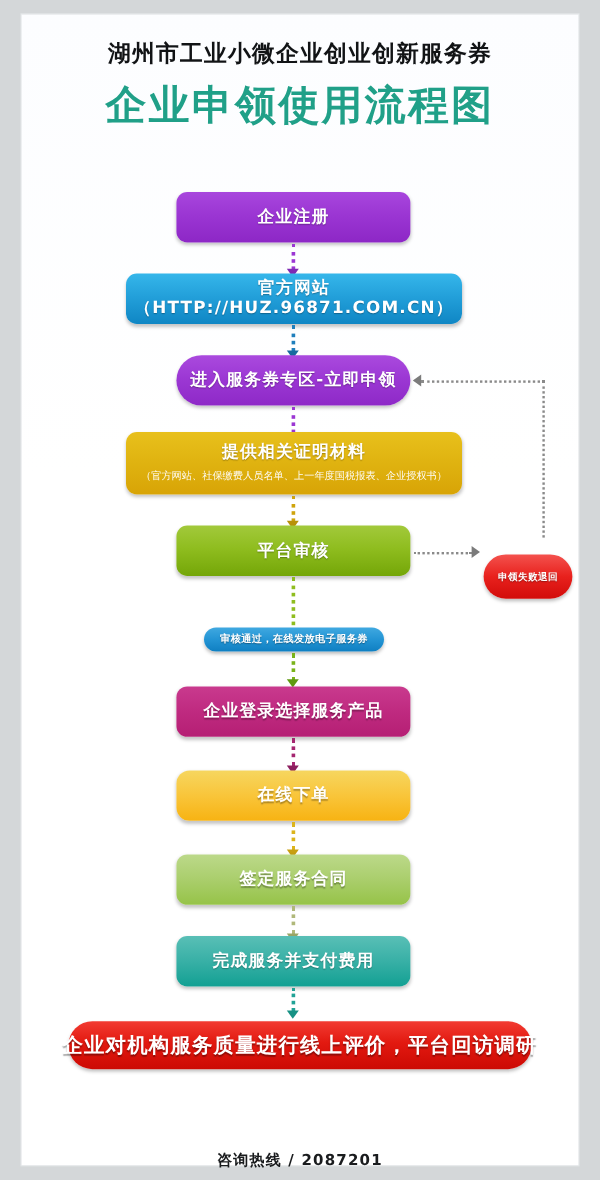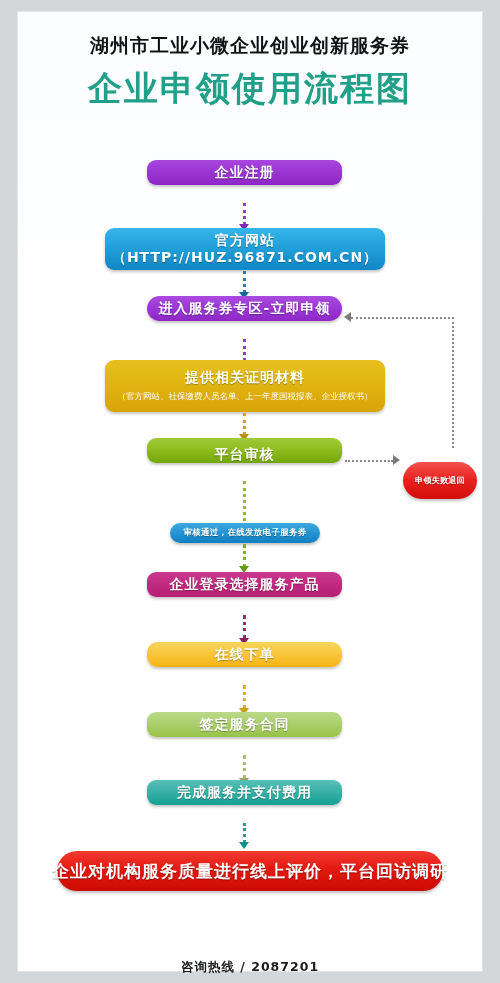--- a/index.html
+++ b/index.html
@@ -35,21 +35,21 @@
     color:#ffffff; text-align:center;
     border-radius:9px;
     box-shadow:0 2px 3px rgba(0,0,0,.23);
     text-shadow:0 1px 1px rgba(0,0,0,.30);
     font-weight:bold;
   }
   .node .t1{ font-size:14px; letter-spacing:1px; line-height:1.2; }
   .node .t2{ font-size:8.5px; font-weight:normal; letter-spacing:0; margin-top:5px;
              text-shadow:none; opacity:.96; }
 
-  .n-narrow{ left:129px; width:195px; height:25px; }
+  .n-narrow{ left:129px; width:195px; height:42px; }
   .n-wide  { left:87px;  width:280px; height:42px; }
 
   .purple1{ background:linear-gradient(180deg,#a846dd 0%,#9b36d3 45%,#8d27c6 100%); }
   .blue1  { background:linear-gradient(180deg,#35b6ea 0%,#23a0da 45%,#0f86c4 100%); }
   .purple2{ background:linear-gradient(180deg,#aa4ade 0%,#9c38d4 45%,#8e29c7 100%);
             border-radius:21px; }
   .gold   { background:linear-gradient(180deg,#e8c01c 0%,#e0b411 45%,#d8a406 100%);
             height:52px; }
   .green1 { background:linear-gradient(180deg,#a2c93b 0%,#8fbd1f 45%,#74a608 100%); }
   .magenta{ background:linear-gradient(180deg,#c93a8e 0%,#bf2a80 50%,#b51f74 100%); }
@@ -146,21 +146,21 @@
   <div class="arrow-d" style="left:221px; top:348px; border-top-color:#7f2ab3;"></div>
 
   <div class="node n-wide gold" style="top:348px;">
     <span class="t1">提供相关证明材料</span>
     <span class="t2">（官方网站、社保缴费人员名单、上一年度国税报表、企业授权书）</span>
   </div>
 
   <div class="vline" style="left:225px; top:401px; height:22px; border-left-color:#cfa40c;"></div>
   <div class="arrow-d" style="left:221px; top:422px; border-top-color:#b8910a;"></div>
 
-  <div class="node n-narrow green1" style="top:426px;justify-content:flex-end;">
+  <div class="node n-narrow green1" style="top:426px;">
     <span class="t1">平台审核</span>
   </div>
 
   <div class="hline" style="left:327px; top:448px; width:48px; border-top-color:#8a8a8a;"></div>
   <div class="arrow-r" style="left:375px; top:443px; border-left-color:#7b7b7b;"></div>
 
   <div class="pill" id="pill-reject">
     <span>申领失败退回</span>
   </div>
 

